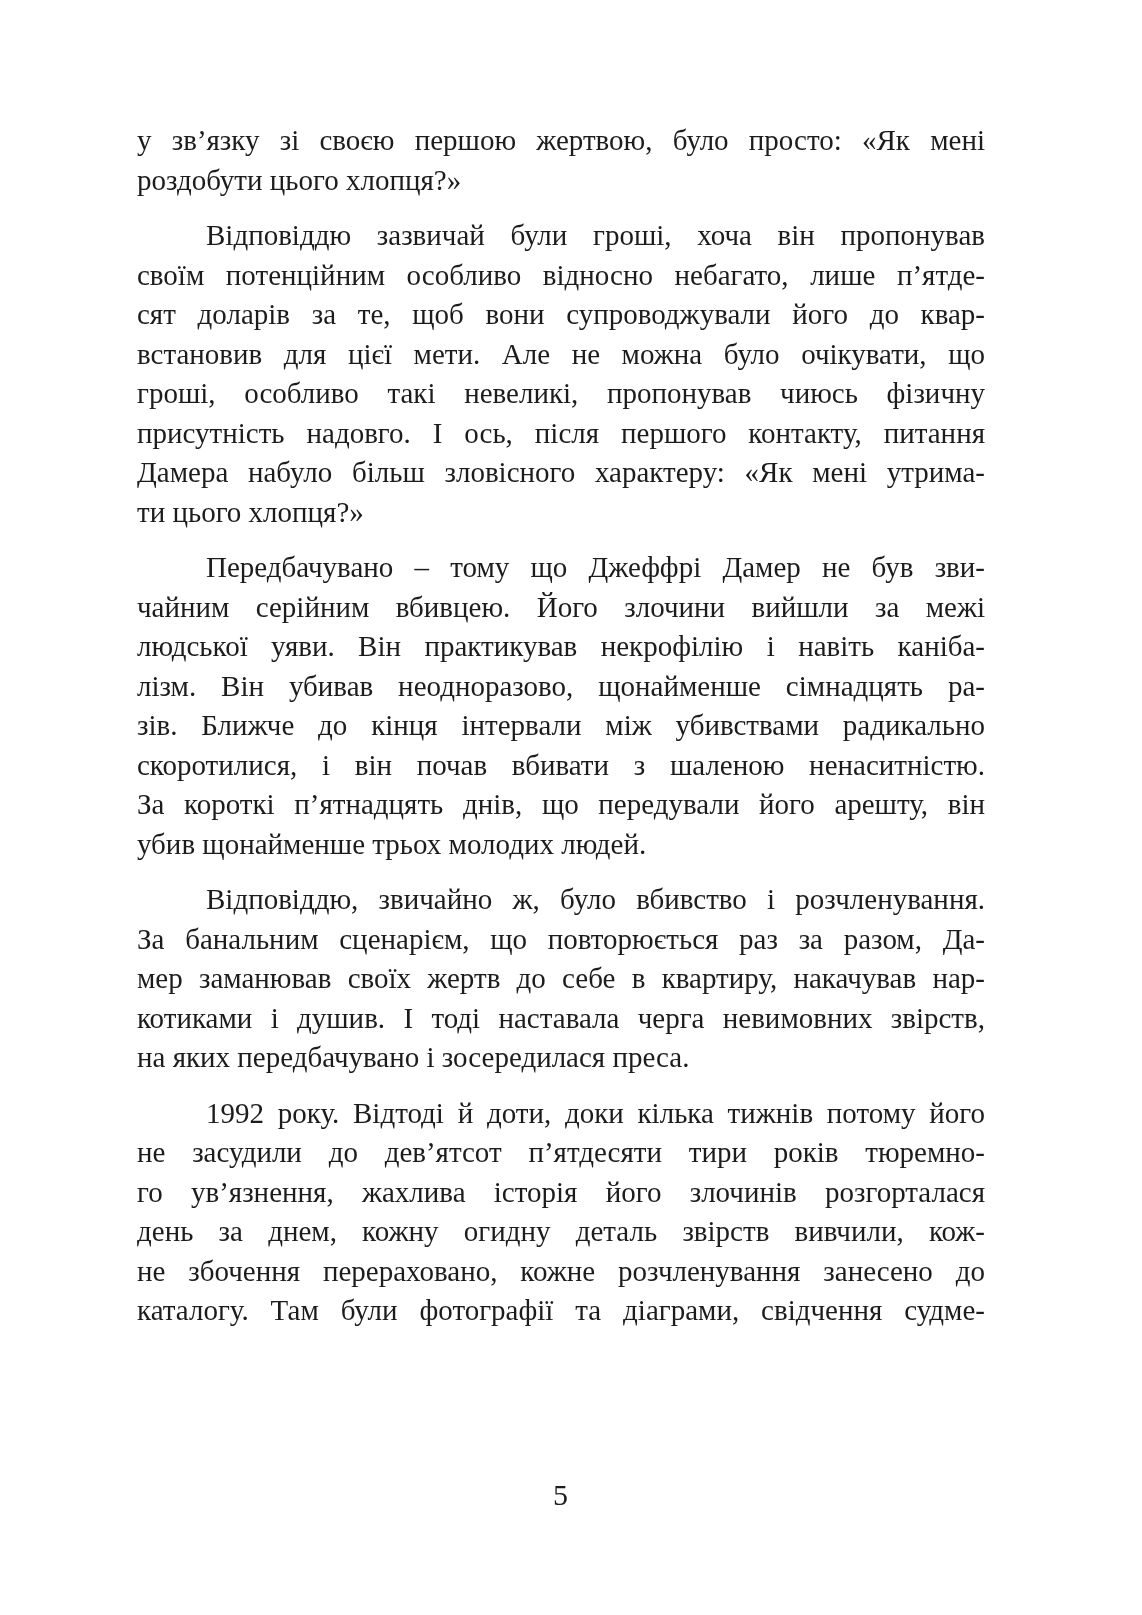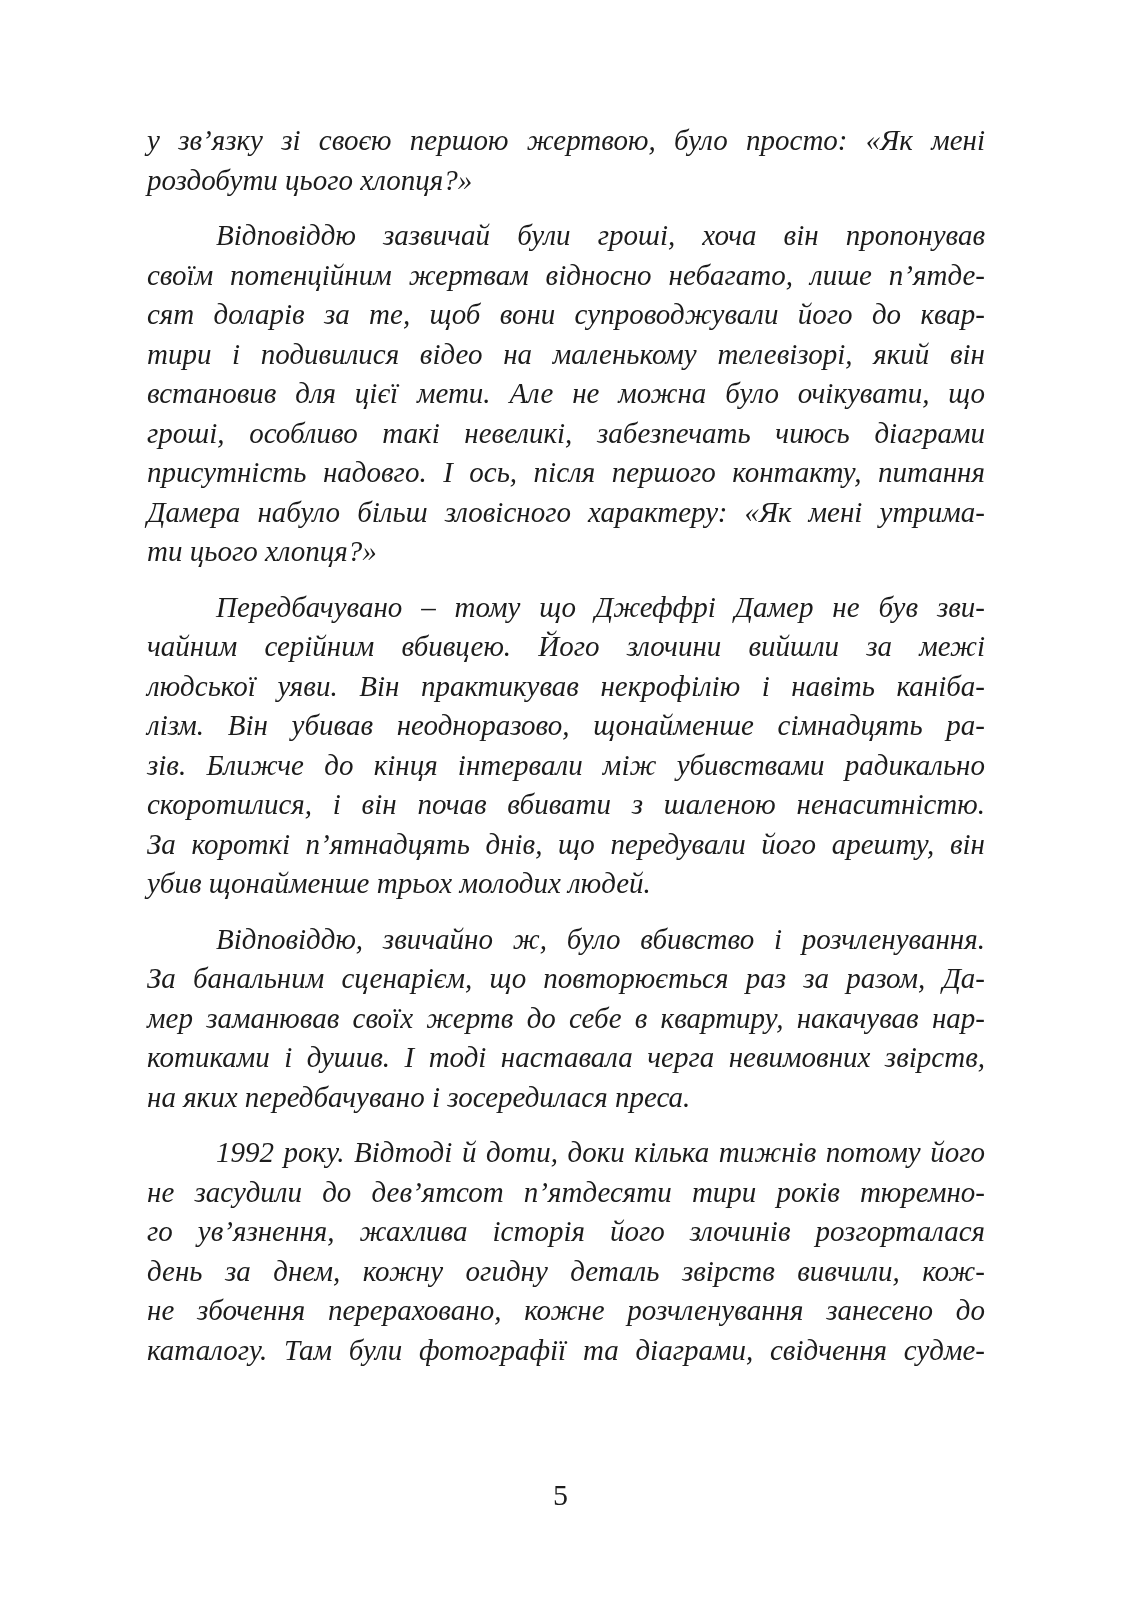--- a/index.html
+++ b/index.html
@@ -18,21 +18,21 @@
     background: #ffffff;
   }
   .text-block {
     position: absolute;
     left: 136px;
     top: 121px;
     width: 849px;
     font-size: 29px;
     line-height: 39.5px;
   }
-  .paragraph { margin: 0 0 16px 11px; font-style: italic; }
+  .paragraph { margin: 0 0 16px 1px; }
   .paragraph:last-child { margin-bottom: 0; }
   .line {
     display: block;
     text-align: justify;
     text-align-last: justify;
   }
   .line.last {
     text-align: center;
     text-align-last: left;
   }
@@ -50,25 +50,24 @@
 <body>
 
 <div class="page">
   <main class="text-block" id="text-block">
       <p class="paragraph">
         <span class="line">у зв’язку зі своєю першою жертвою, було просто: «Як мені</span>
         <span class="line last">роздобути цього хлопця?»</span>
       </p>
       <p class="paragraph indent">
         <span class="line">Відповіддю зазвичай були гроші, хоча він пропонував</span>
-        <span class="line">своїм потенційним жертвам відносно небагато, лише п’ятде-</span>
+        <span class="line">своїм потенційним особливо відносно небагато, лише п’ятде-</span>
         <span class="line">сят доларів за те, щоб вони супроводжували його до квар-</span>
-        <span class="line">тири і подивилися відео на маленькому телевізорі, який він</span>
         <span class="line">встановив для цієї мети. Але не можна було очікувати, що</span>
-        <span class="line">гроші, особливо такі невеликі, забезпечать чиюсь діаграми</span>
+        <span class="line">гроші, особливо такі невеликі, пропонував чиюсь фізичну</span>
         <span class="line">присутність надовго. І ось, після першого контакту, питання</span>
         <span class="line">Дамера набуло більш зловісного характеру: «Як мені утрима-</span>
         <span class="line last">ти цього хлопця?»</span>
       </p>
       <p class="paragraph indent">
         <span class="line">Передбачувано – тому що Джеффрі Дамер не був зви-</span>
         <span class="line">чайним серійним вбивцею. Його злочини вийшли за межі</span>
         <span class="line">людської уяви. Він практикував некрофілію і навіть каніба-</span>
         <span class="line">лізм. Він убивав неодноразово, щонайменше сімнадцять ра-</span>
         <span class="line">зів. Ближче до кінця інтервали між убивствами радикально</span>

